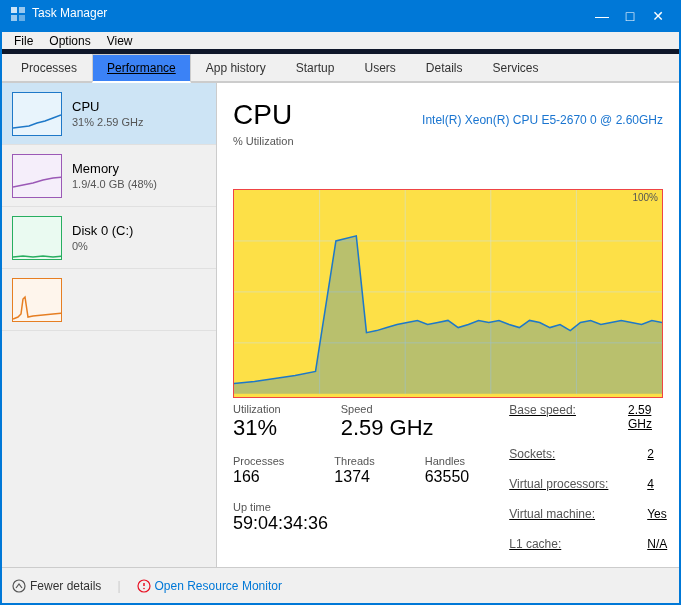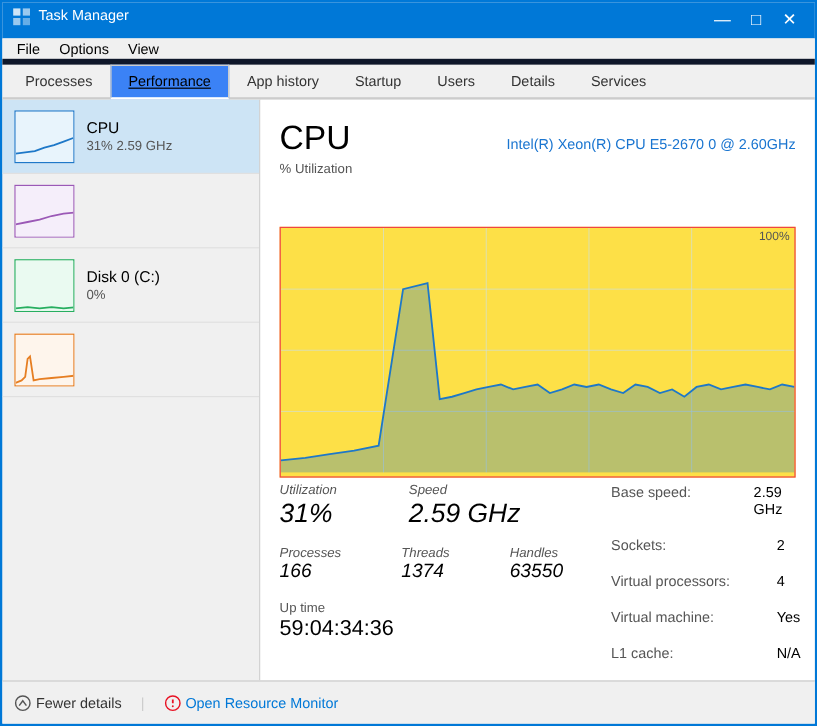--- a/index.html
+++ b/index.html
@@ -211,21 +211,20 @@
       display: flex;
       justify-content: space-between;
       font-size: 11px;
       color: #555;
       margin-bottom: 10px;
     }
 
     .stat-block {
       margin-right: 30px;
       margin-bottom: 8px;
-      font-style: italic;
     }
 
     .stat-label {
       font-size: 11px;
       color: #555;
     }
 
     .stat-value {
       font-size: 22px;
       font-weight: 300;
@@ -235,20 +234,21 @@
 
     .stat-value-small {
       font-size: 16px;
     }
 
     .right-stats {
       display: flex;
       flex-direction: column;
       gap: 16px;
       margin-left: 10px;
+      text-decoration: underline;
     }
 
     .right-stat-row {
       display: flex;
       gap: 8px;
       font-size: 12px;
     }
 
     .right-stat-label { color: #555; width: 130px; }
     .right-stat-value { color: #000; }
@@ -354,20 +354,24 @@
           <span class="sidebar-detail">31%  2.59 GHz</span>
         </div>
       </div>
 
       <div class="sidebar-item">
         <div class="sidebar-thumb memory-thumb-border" style="border-color:#9b59b6;">
           <svg width="50" height="44" viewBox="0 0 50 44">
             <rect width="50" height="44" fill="#f5eefa"></rect>
             <polyline points="0,32 10,30 20,28 30,25 40,23 50,22" fill="none" stroke="#9b59b6" stroke-width="1.5"></polyline>
           </svg>
+        </div>
+        <div class="sidebar-info">
+          <span class="sidebar-name">Memory</span>
+          <span class="sidebar-detail">1.9/4.0 GB (48%)</span>
         </div>
       </div>
 
       <div class="sidebar-item">
         <div class="sidebar-thumb disk-thumb-border" style="border-color:#27ae60;">
           <svg width="50" height="44" viewBox="0 0 50 44">
             <rect width="50" height="44" fill="#eafaf1"></rect>
             <polyline points="0,40 10,39 20,40 30,39 40,40 50,39" fill="none" stroke="#27ae60" stroke-width="1.5"></polyline>
           </svg>
         </div>

